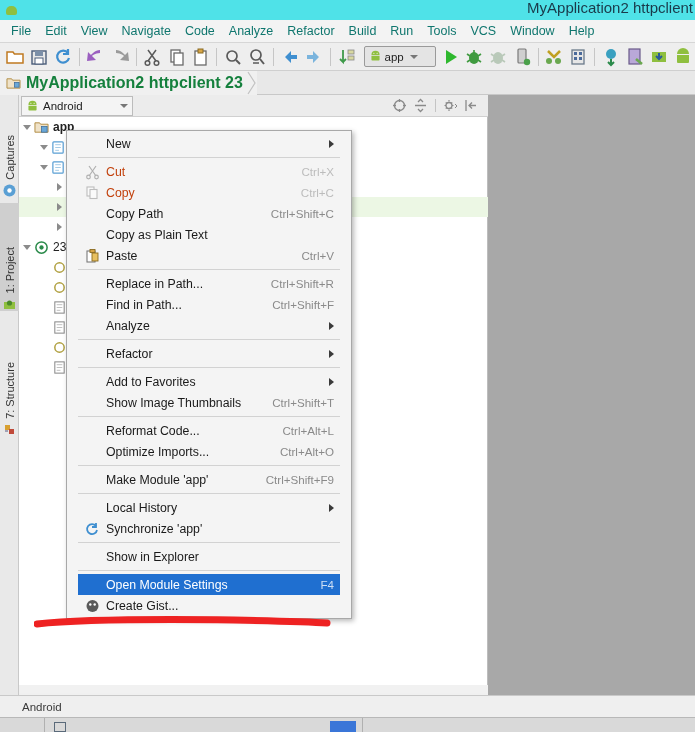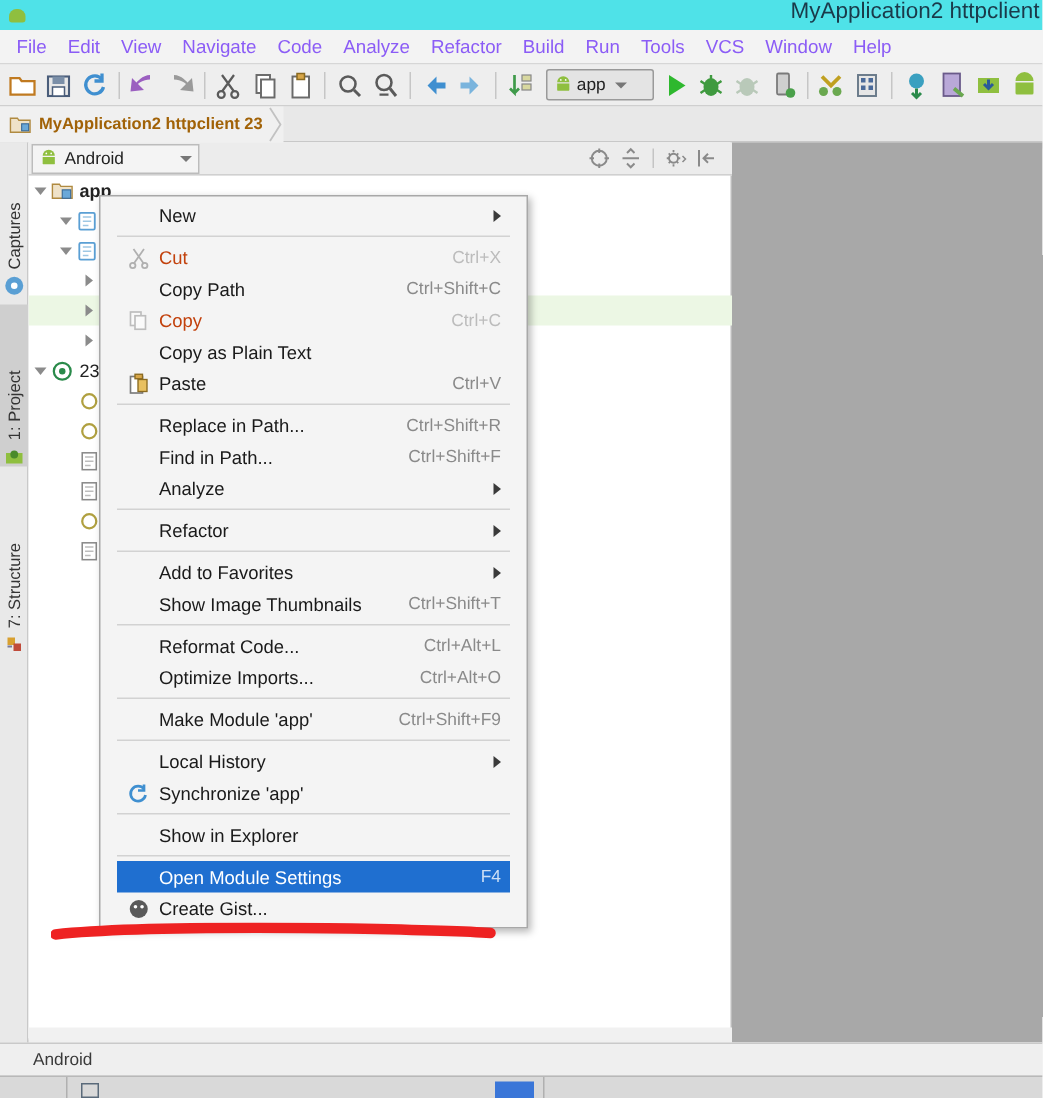--- a/index.html
+++ b/index.html
@@ -32,21 +32,21 @@
   }
 
   
   .menubar {
     position: absolute; left: 0; top: 20px; width: 695px; height: 23px;
     background: #f3f3f3;
     border-bottom: 1px solid #d6d6d6;
     display: flex; align-items: center; padding-left: 4px;
   }
   .menubar .mi {
-    font-size: 12.5px; color: #8b5cf6;
+    font-size: 12.5px; color: #0f766e;
     padding: 2px 7px; white-space: nowrap; cursor: default;
   }
 
   
   .toolbar {
     position: absolute; left: 0; top: 43px; width: 695px; height: 28px;
     background: #eeeeee;
     border-bottom: 1px solid #cfcfcf;
     display: flex; align-items: center; padding-left: 3px;
   }
@@ -72,21 +72,21 @@
     position: absolute; left: 0; top: 71px; width: 695px; height: 24px;
     background: #e8e8e8; border-bottom: 1px solid #c8c8c8;
     display: flex; align-items: center;
   }
   .projtab .chip {
     display: flex; align-items: center; height: 24px;
     padding: 0 14px 0 6px; background: #f0f0f0;
     position: relative;
   }
   .projtab .chip .t {
-    font-size: 11px; font-weight: bold; color: #a16207; margin-left: 5px;
+    font-size: 16px; font-weight: bold; color: #15803d; margin-left: 5px;
     white-space: nowrap;
   }
   .projtab .chipend {
     position: absolute; right: 0; top: 0; width: 10px; height: 24px;
   }
 
   
   .leftbar {
     position: absolute; left: 0; top: 95px; width: 19px; height: 615px;
     background: #e9e9e9; border-right: 1px solid #c9c9c9;
@@ -614,32 +614,32 @@
       <div class="cmsep"></div>
       <div class="cmi disabled">
         <span class="cicon"><svg width="17" height="16" viewBox="0 0 17 16">
             <path d="M5 2l7 10M12 2L5 12" stroke="#b0b0b0" stroke-width="1.2" fill="none"></path>
             <circle cx="4.5" cy="13" r="1.8" fill="none" stroke="#b0b0b0" stroke-width="1.2"></circle>
             <circle cx="12.5" cy="13" r="1.8" fill="none" stroke="#b0b0b0" stroke-width="1.2"></circle>
           </svg></span>
         <span class="clbl">Cut</span>
         <span class="cacc">Ctrl+X</span>
       </div>
-      <div class="cmi">
-        <span class="cicon"></span>
-        <span class="clbl">Copy Path</span>
-        <span class="cacc">Ctrl+Shift+C</span>
-      </div>
       <div class="cmi disabled">
         <span class="cicon"><svg width="17" height="16" viewBox="0 0 17 16">
             <rect x="3" y="2" width="7" height="9" fill="#fafafa" stroke="#bdbdbd" stroke-width="1.1"></rect>
             <rect x="6" y="4.5" width="7" height="9" fill="#fafafa" stroke="#bdbdbd" stroke-width="1.1"></rect>
           </svg></span>
         <span class="clbl">Copy</span>
         <span class="cacc">Ctrl+C</span>
+      </div>
+      <div class="cmi">
+        <span class="cicon"></span>
+        <span class="clbl">Copy Path</span>
+        <span class="cacc">Ctrl+Shift+C</span>
       </div>
       <div class="cmi">
         <span class="cicon"></span>
         <span class="clbl">Copy as Plain Text</span>
       </div>
       <div class="cmi">
         <span class="cicon"><svg width="17" height="16" viewBox="0 0 17 16">
             <rect x="3" y="3" width="8" height="11" fill="#fff" stroke="#7a7a7a" stroke-width="1.1"></rect>
             <rect x="6" y="1.5" width="5" height="3" fill="#d8a648" stroke="#8a6a20" stroke-width=".9"></rect>
             <rect x="8" y="5" width="6" height="8" fill="#e8c060" stroke="#8a6a20" stroke-width=".9"></rect>

